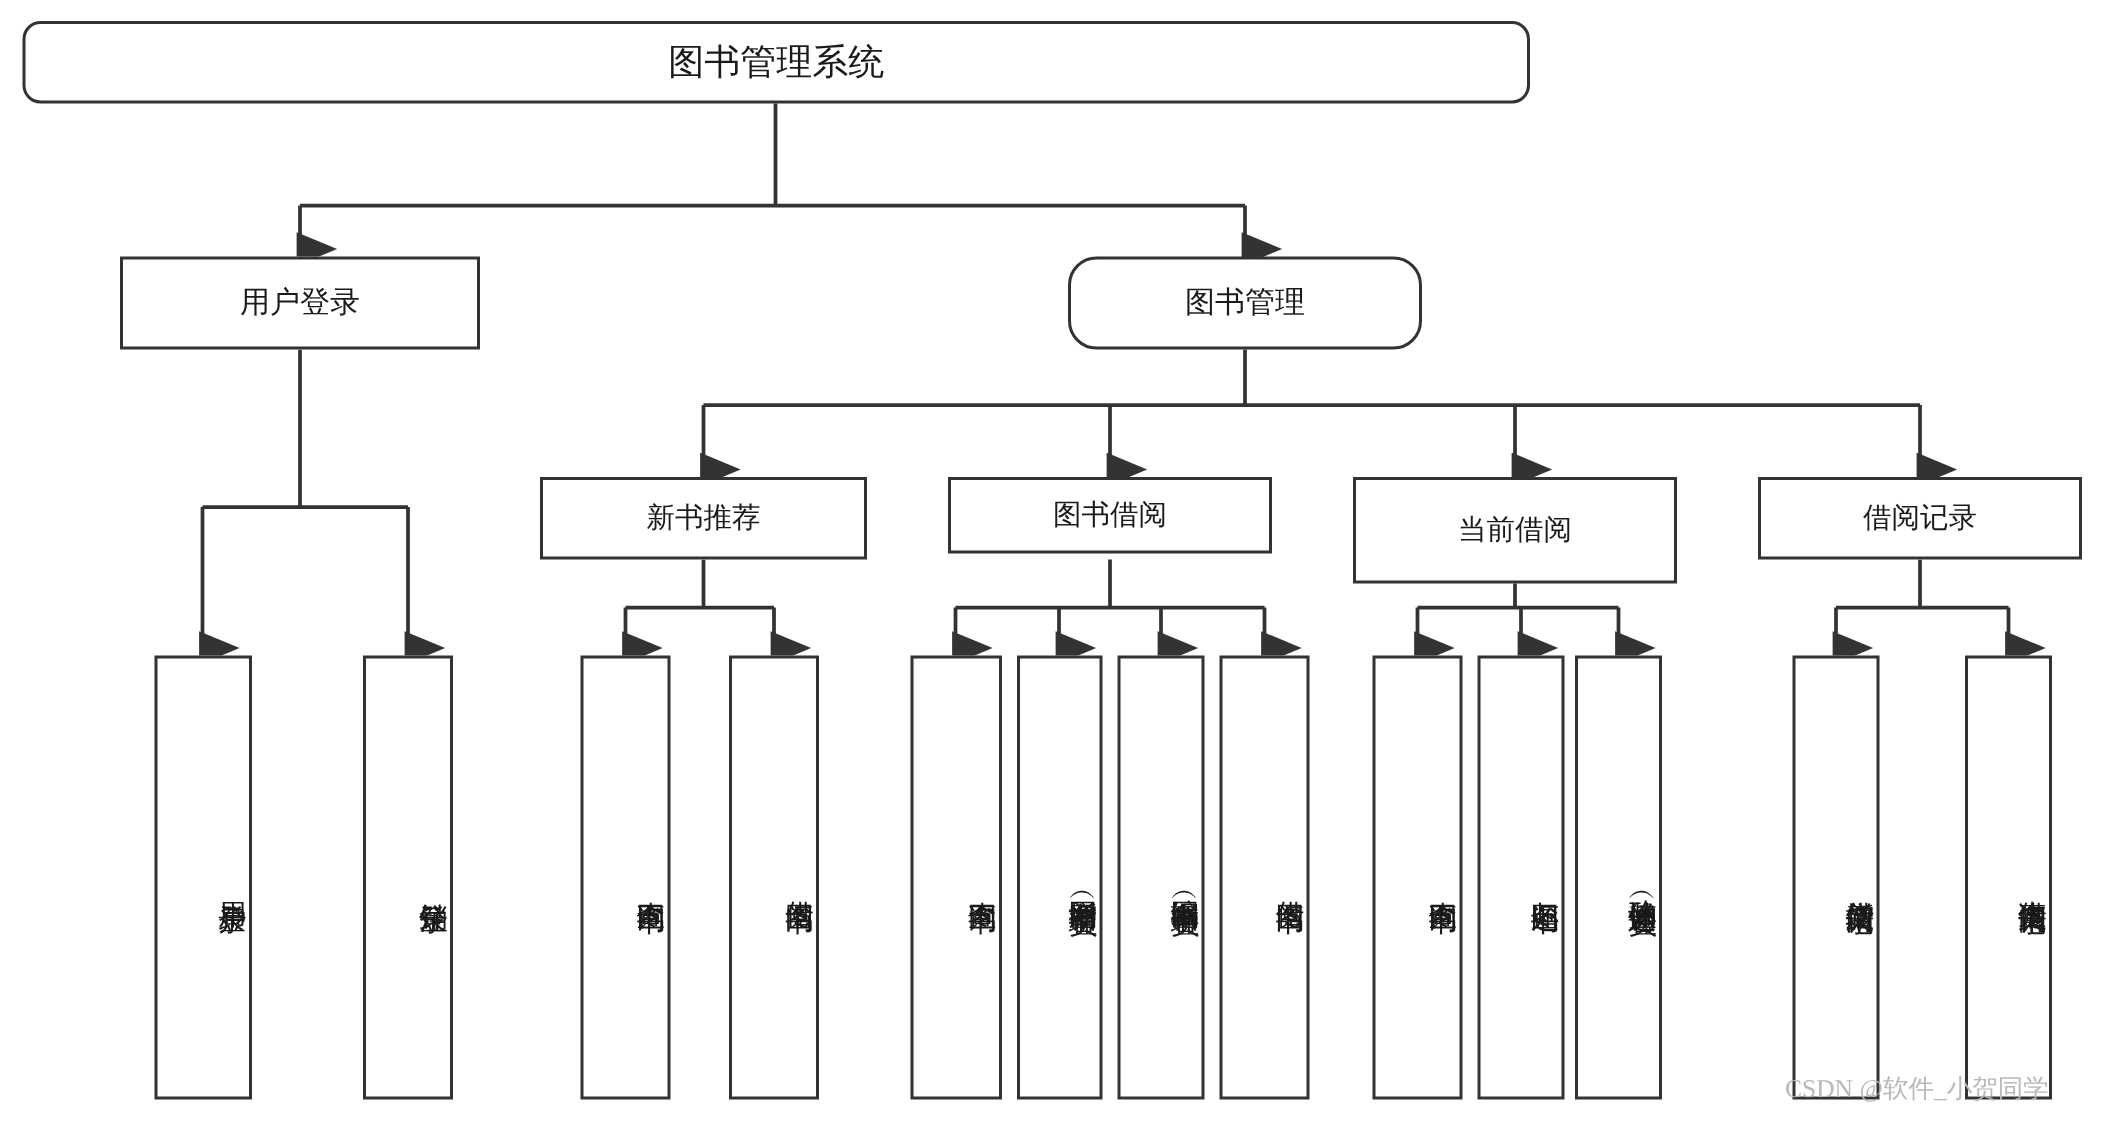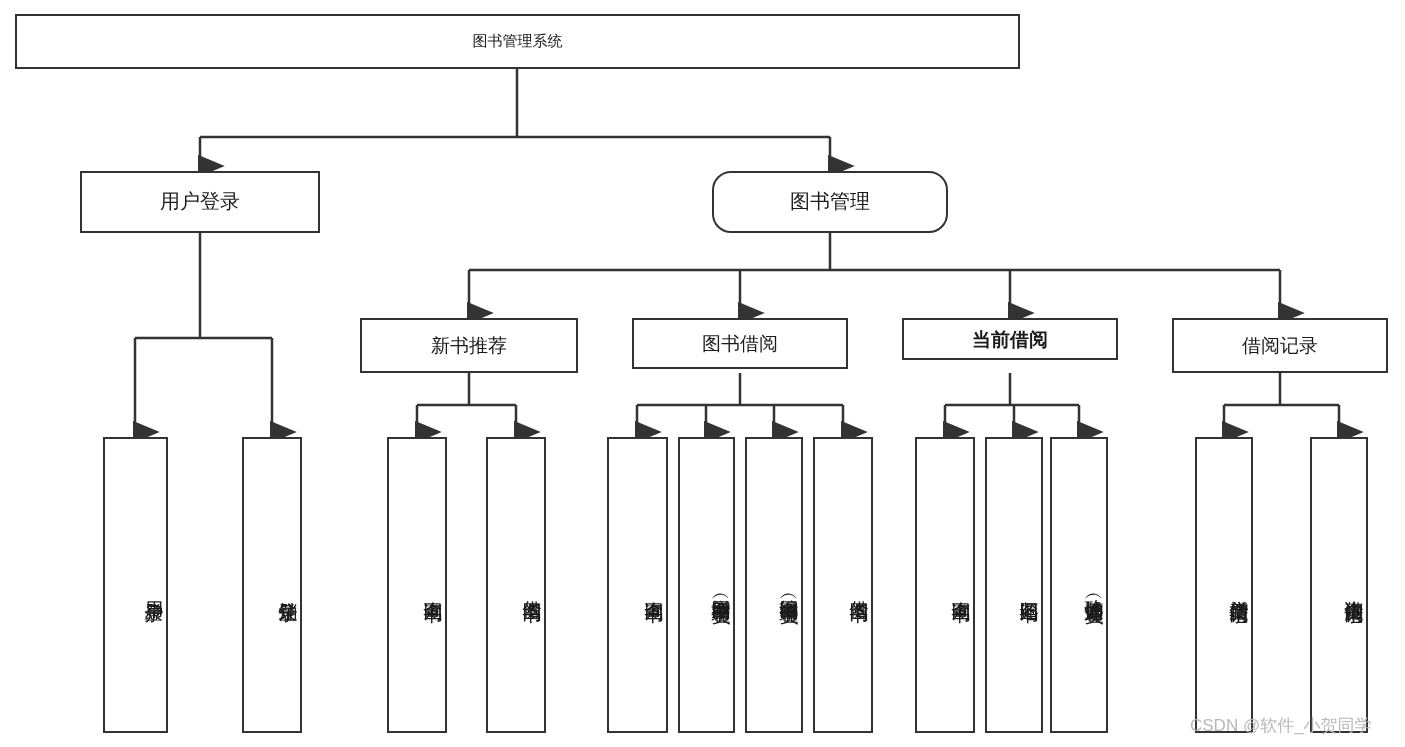--- a/index.html
+++ b/index.html
@@ -29,21 +29,22 @@
     box-sizing: border-box;
     background: #ffffff;
     border: 2.5px solid #333333;
     display: flex;
     align-items: center;
     justify-content: center;
     color: #1a1a1a;
     line-height: 1.18;
   }
   .node-root {
-    font-size: 15px;
+    font-size: 24px;
+    border-radius: 12px;
   }
   .node-l1 {
     font-size: 20px;
   }
   .node-l2 {
     font-size: 19px;
   }
   .node-leaf {
     font-size: 19px;
     writing-mode: vertical-rl;
@@ -58,21 +59,21 @@
     text-orientation: upright;
     white-space: nowrap;
   }
   #watermark {
     position: absolute;
     left: 1190px;
     top: 714px;
     font-size: 17px;
     color: #b8b8b8;
     white-space: nowrap;
-    font-family: Liberation Sans, sans-serif;
+    font-family: Liberation Serif, serif;
   }
 </style>
 </head>
 <body>
 
 <div id="diagram-root">
 
   <svg id="edge-layer" viewBox="0 0 1405 747" width="1405" height="747" xmlns="http://www.w3.org/2000/svg">
     <defs>
       <marker id="arrow" viewBox="0 0 10 12" refX="5" refY="11" markerWidth="9" markerHeight="11" orient="auto-start-reverse">
@@ -134,21 +135,21 @@
         <span>图书管理</span>
       </div>
     </div>
   <div id="level2-container">
       <div class="node node-l2" style="left: 360px; top: 318px; width: 218px; height: 55px;">
         <span>新书推荐</span>
       </div>
       <div class="node node-l2" style="left: 632px; top: 318px; width: 216px; height: 51px;">
         <span>图书借阅</span>
       </div>
-      <div class="node node-l2" style="left: 902px; top: 318px; width: 216px; height: 42px; font-weight: bold;">
+      <div class="node node-l2" style="left: 902px; top: 318px; width: 216px; height: 71px;">
         <span>当前借阅</span>
       </div>
       <div class="node node-l2" style="left: 1172px; top: 318px; width: 216px; height: 55px;">
         <span>借阅记录</span>
       </div>
     </div>
   <div id="leaf-container">
       <div class="node node-leaf" style="left: 103px; top: 437px; width: 65px; height: 296px;">
         <span class="vlabel">用户登录</span>
       </div>

